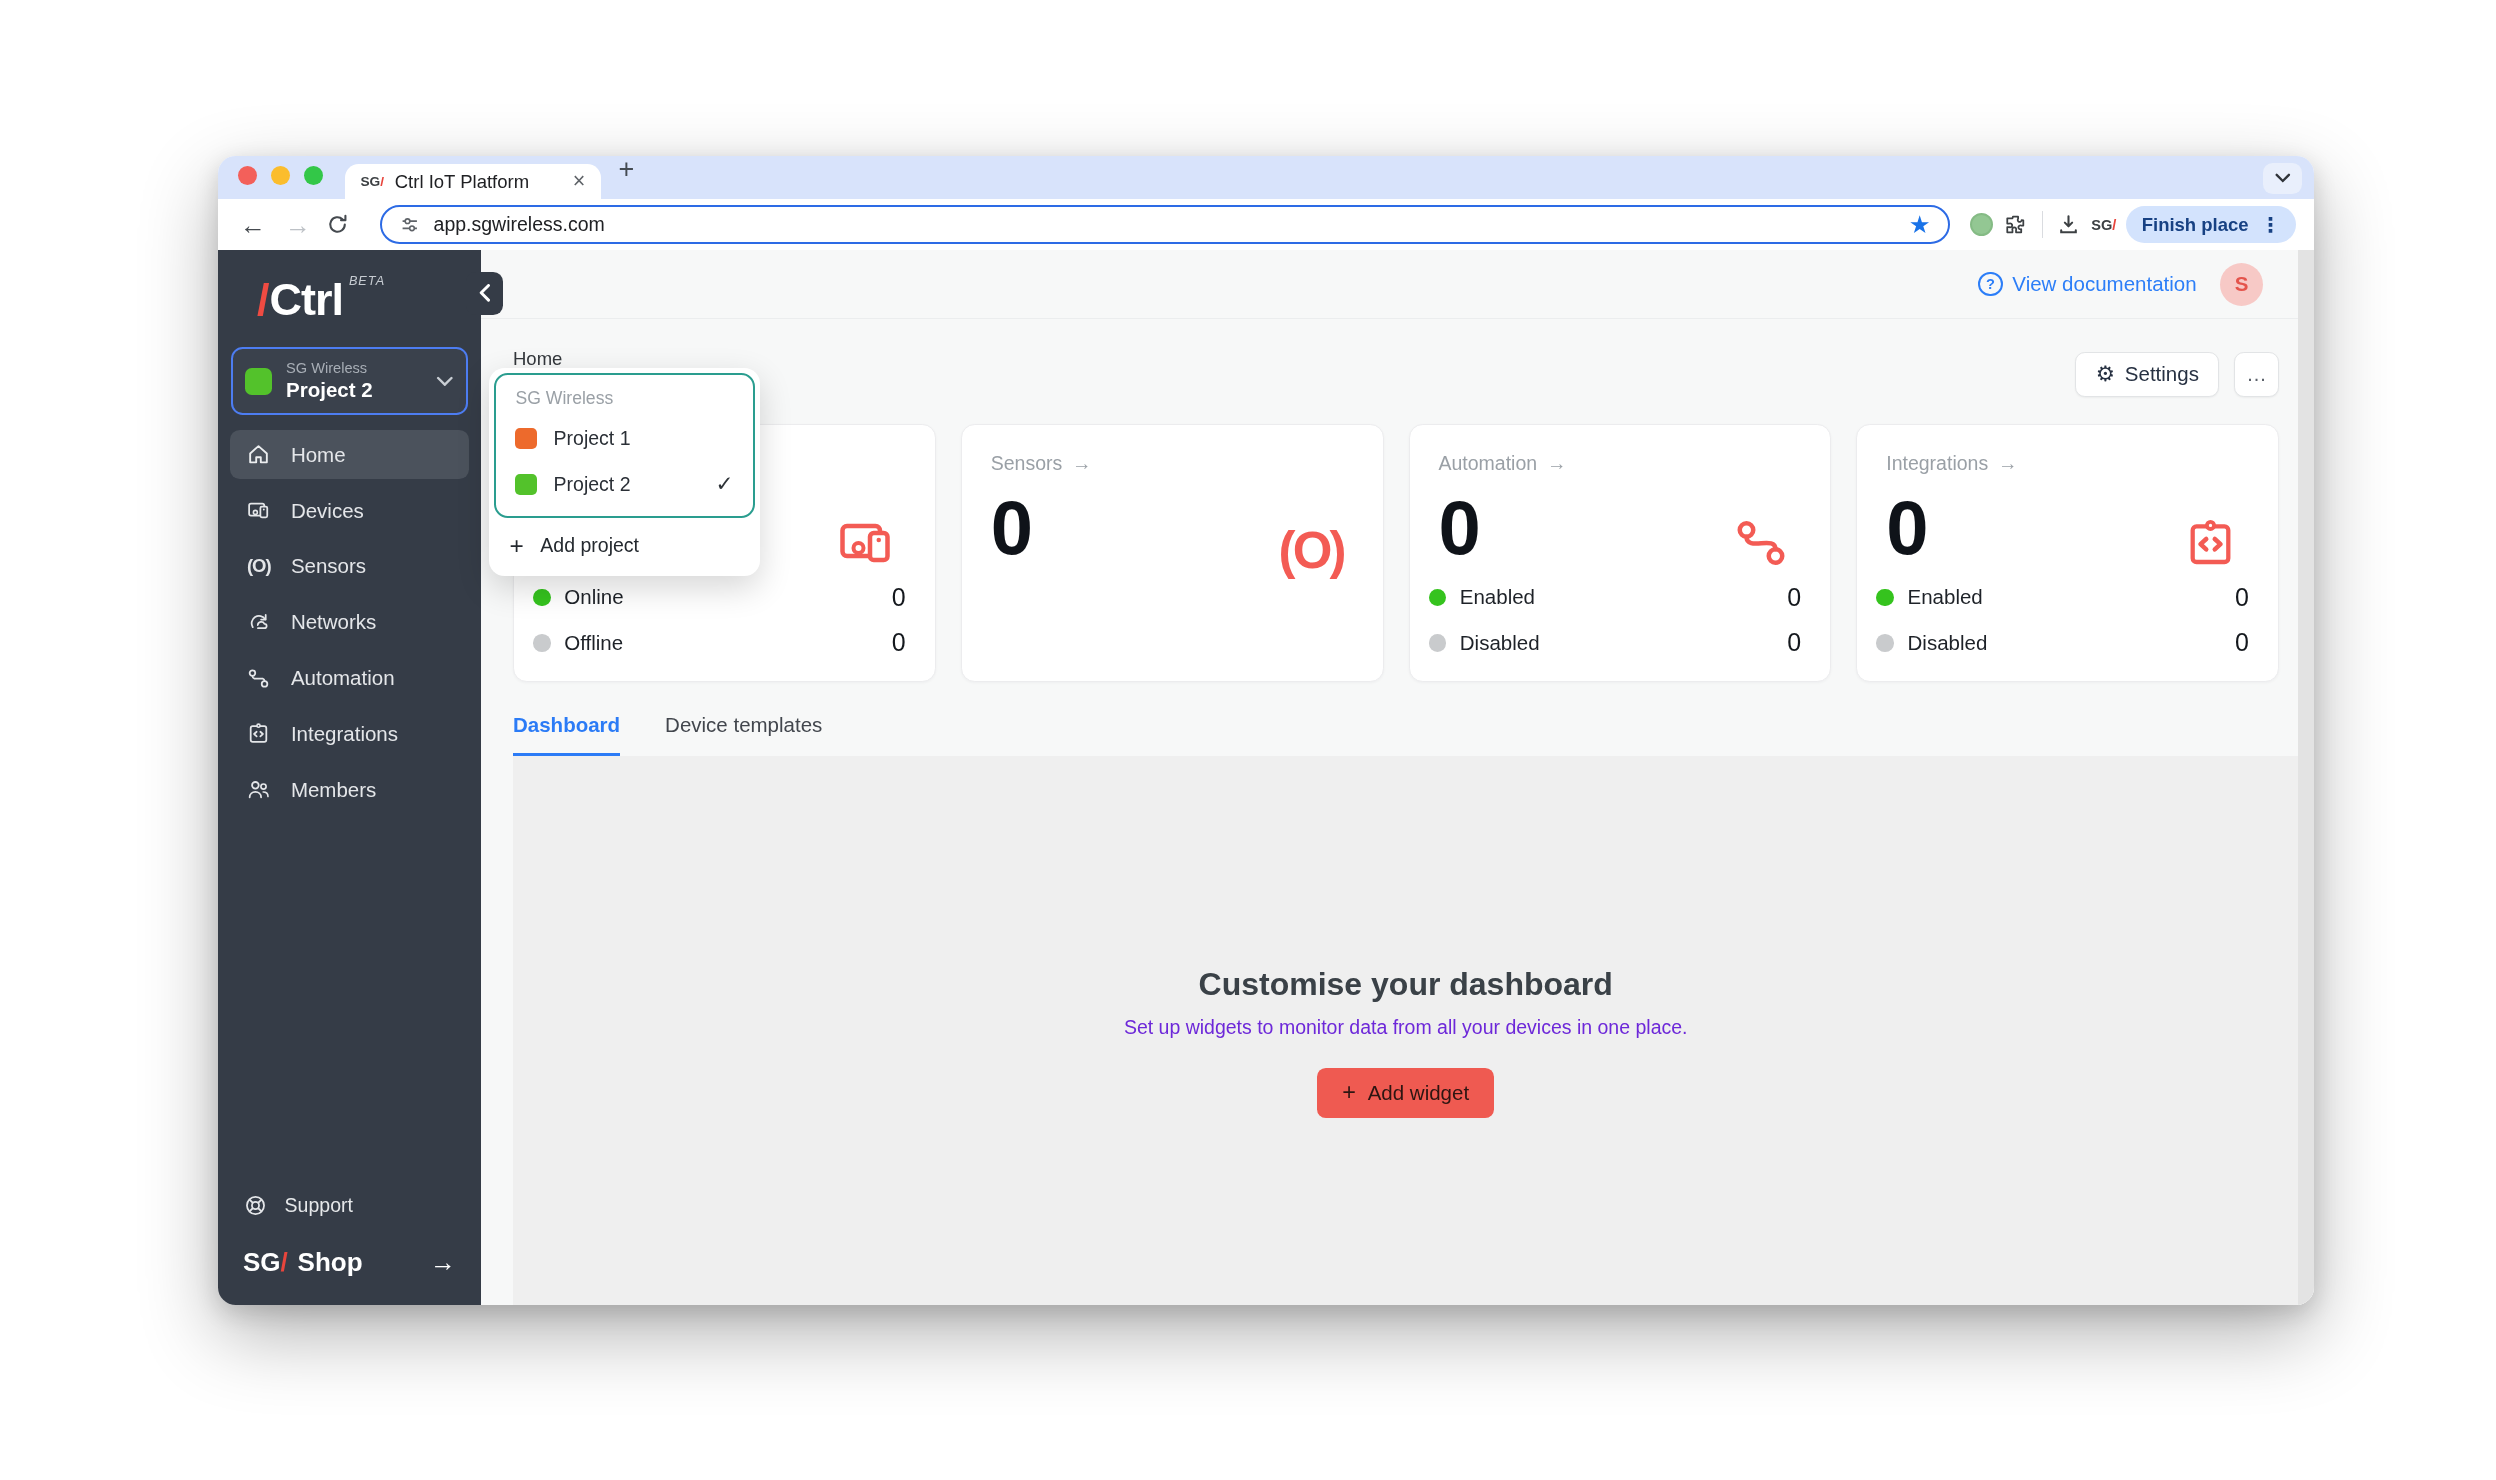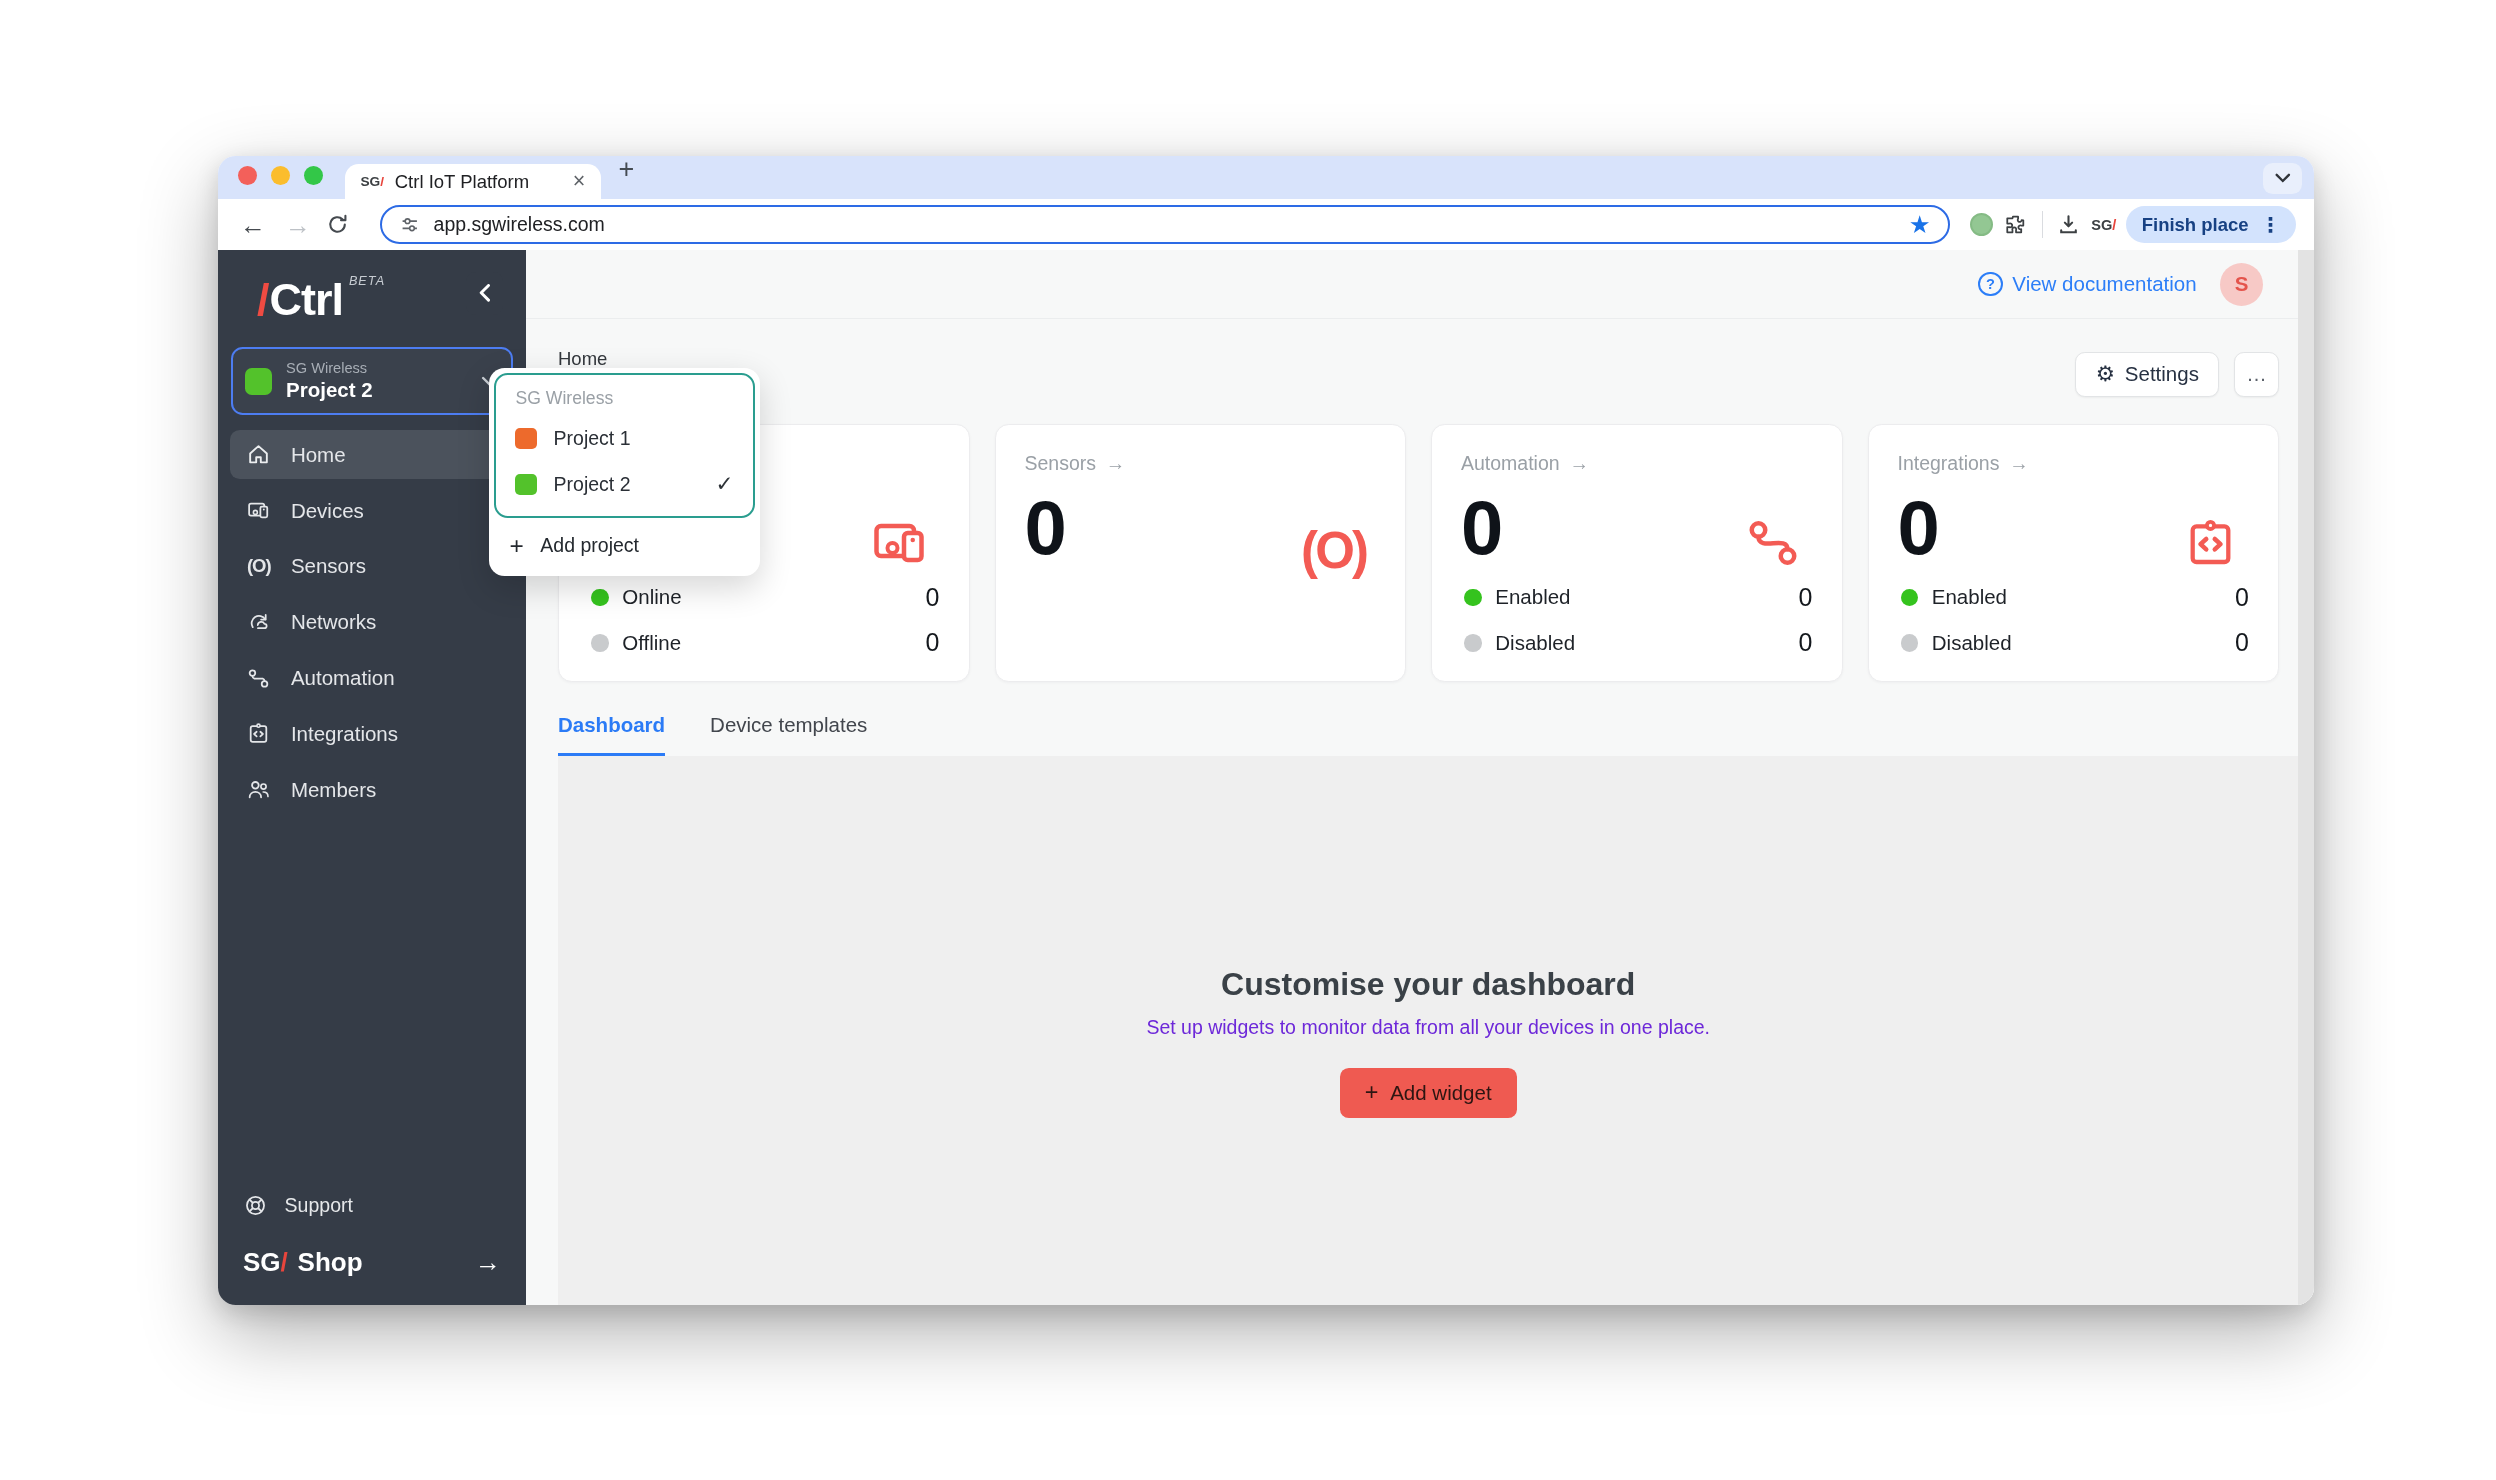--- a/index.html
+++ b/index.html
@@ -33,21 +33,21 @@
   .tool-divider { width:1px; height:27px; background:#dadce0; margin:0 3.9px; }
   .ext-dot { width:23.4px; height:23.4px; border-radius:50%; background:#93c793; border:2px solid #85bb85; }
   .sg-badge { font-size:14.6px; font-weight:bold; color:#3c4043; }
   .update-pill { background:#d3e3fd; color:#174183; border-radius:974px; height:37px; padding:0 15.6px; display:flex; align-items:center; gap:11.7px; font-size:18.5px; font-weight:bold; }
   .kebab { font-size:20.5px; color:#174183; }
 
   
   .app { flex:1; display:flex; position:relative; min-height:0; }
 
   
-  .sidebar { width:308px; background:#353c47; display:flex; flex-direction:column; flex:none; color:#e6e8ea; }
+  .sidebar { width:263px; background:#353c47; display:flex; flex-direction:column; flex:none; color:#e6e8ea; }
   .logo-row { padding:27px 0 23.4px 39px; line-height:1; }
   .logo-slash { color:#ef4b42; font-size:45px; font-weight:bold; }
   .logo-text { color:#fff; font-size:45px; font-weight:bold; letter-spacing:-1px; }
   .logo-beta { color:#c7ccd2; font-size:12.7px; letter-spacing:1px; vertical-align:top; position:relative; top:-2px; margin-left:5.9px; font-style:italic; }
   .proj-select { margin:2px 12.7px 15.6px; border:2.9px solid #4d7df2; border-radius:11.7px; padding:10.7px 12.7px; display:flex; align-items:center; gap:13.7px; background:#3a414c; }
   .proj-square { width:27px; height:27px; border-radius:6.8px; background:#53c22b; flex:none; }
   .proj-org { font-size:14.6px; color:#a8aeb6; }
   .proj-name { font-size:20.5px; font-weight:bold; color:#fff; margin-top:2px; }
   .proj-chevron { margin-left:auto; display:flex; }
   .nav { padding:0 11.7px; display:flex; flex-direction:column; gap:6.8px; }
@@ -78,21 +78,21 @@
   .btn-more { width:45px; justify-content:center; color:#5a6069; }
   .gear { font-size:21.5px; }
 
   .cards { display:flex; gap:25px; margin-top:27px; padding-right:35px; }
   .card { flex:1; background:#fff; border:1px solid #ececee; border-radius:13.7px; height:258px; padding:27px 29px; position:relative; box-shadow:0 1px 2.9px rgba(16,24,40,.04); }
   .card-head { display:flex; align-items:center; gap:9.8px; font-size:19.5px; color:#9aa0a6; }
   .card-arrow { font-size:19.5px; color:#9aa0a6; }
   .card-value { font-size:76px; font-weight:bold; color:#0f1319; margin-top:15.6px; line-height:1; }
   .card-icon { position:absolute; right:39px; top:88px; color:#f35b54; }
   .card-icon.sensor-text { font-size:51px; font-weight:bold; letter-spacing:-2.9px; top:96px; }
-  .card-rows { position:absolute; left:32px; right:29px; bottom:23.4px; display:flex; flex-direction:column; gap:16.6px; }
+  .card-rows { position:absolute; left:19px; right:29px; bottom:23.4px; display:flex; flex-direction:column; gap:16.6px; }
   .crow { display:flex; align-items:center; gap:13.7px; font-size:20.5px; color:#1e2228; }
   .crow-val { margin-left:auto; font-size:25px; color:#14181d; }
   .dot { width:17.6px; height:17.6px; border-radius:50%; flex:none; }
   .dot-green { background:#35c31e; } .dot-gray { background:#c9cbcd; }
 
   .tabs { display:flex; gap:45px; margin-top:31px; }
   .tabitem { font-size:20.5px; color:#42464d; padding-bottom:16px; }
   .tabitem.active { color:#2b7bf6; font-weight:bold; border-bottom:3.9px solid #2b7bf6; }
 
   .panel { flex:1; background:#efefef; margin-right:15.6px; }

